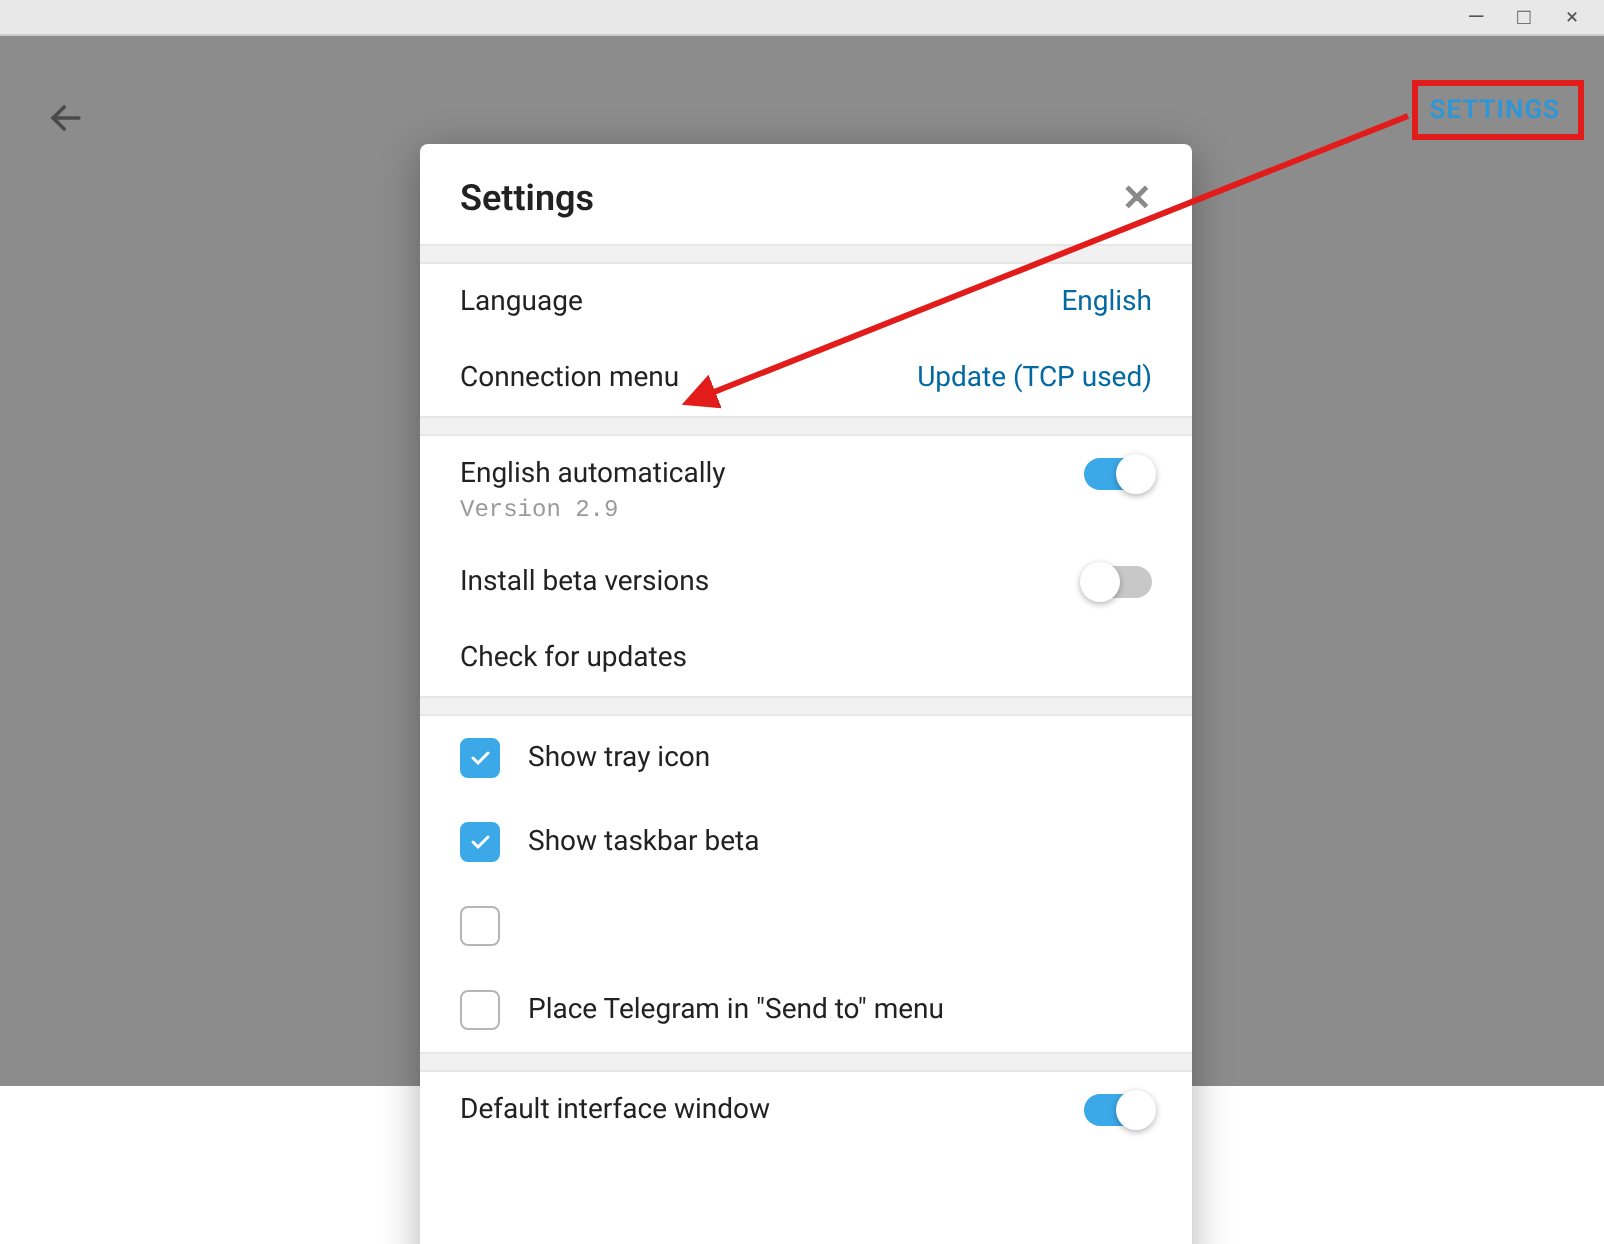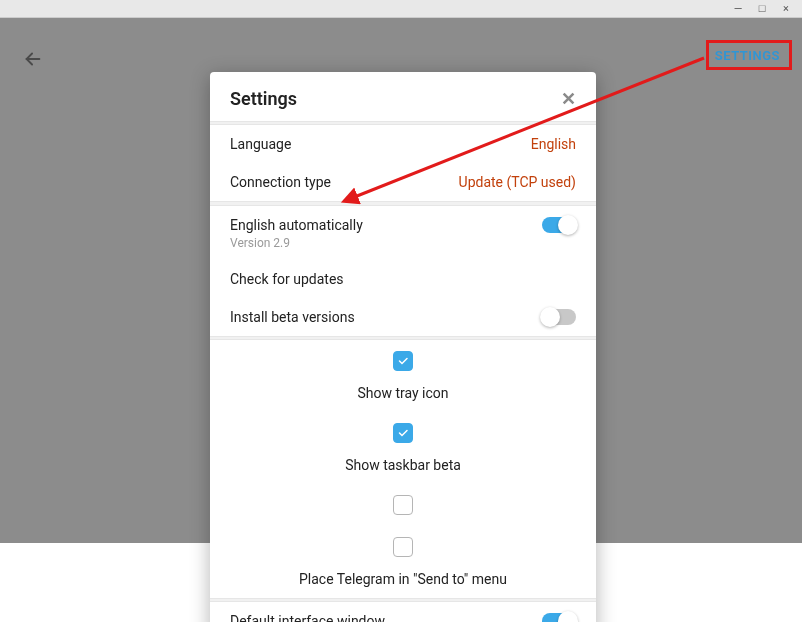--- a/index.html
+++ b/index.html
@@ -88,33 +88,33 @@
   .row {
     display:flex;
     justify-content:space-between;
     align-items:center;
     padding: 11px 20px;
     font-size:14px;
     color:#222;
     cursor:pointer;
     gap:16px;
   }
-  .row .value { color:#c2410c; font-size:14px; }
-  .sub { font-size:12px; color:#9a9a9a; padding:0 20px 10px 20px; margin-top:-8px; }
+  .row .value { color:#0369a1; font-size:14px; }
+  .sub { font-size:12px; color:#9a9a9a; padding:0 20px 10px 20px; margin-top:-8px;font-family:Liberation Mono, monospace; }
   .toggle {
     width:34px; height:16px; border-radius:10px; position:relative; background:#c8c8c8;
   }
   .toggle.on { background:#3ba9e8; }
   .toggle .knob {
     position:absolute; top:-2px; width:20px; height:20px; border-radius:50%;
     background:#fff; box-shadow:0 1px 3px rgba(0,0,0,0.3);
   }
   .toggle.on .knob { right:-2px; }
   .toggle.off .knob { left:-2px; }
-  .row.chk { justify-content:flex-start; gap:14px;flex-direction:column; }
+  .row.chk { justify-content:flex-start; gap:14px; }
   .checkbox {
     width:20px;height:20px;border:1.5px solid #b5b5b5;border-radius:4px;
     display:flex;align-items:center;justify-content:center;
     flex-shrink:0;
   }
   .checkbox.on { background:#3ba9e8; border-color:#3ba9e8; }
   .checkbox svg { width:12px;height:12px; }
   .arrow-svg { position:absolute; z-index:6; pointer-events:none; }
 </style>
 </head>
@@ -155,43 +155,43 @@
     </div>
 
     <div class="sep"></div>
 
     <div class="section">
       <div class="row">
         <span>Language</span>
         <span class="value">English</span>
       </div>
       <div class="row">
-        <span>Connection type</span>
+        <span>Connection menu</span>
         <span class="value">Update (TCP used)</span>
       </div>
     </div>
 
     <div class="sep"></div>
 
     <div class="section">
       <div class="row">
         <span>English automatically</span>
         <span class="toggle on">
             <span class="knob"></span>
           </span>
       </div>
       <div class="sub">Version 2.9</div>
       <div class="row">
-        <span>Check for updates</span>
-      </div>
-      <div class="row">
         <span>Install beta versions</span>
         <span class="toggle off">
             <span class="knob"></span>
           </span>
+      </div>
+      <div class="row">
+        <span>Check for updates</span>
       </div>
     </div>
 
     <div class="sep"></div>
 
     <div class="section">
       <div class="row chk">
         <span class="checkbox on">
           <svg viewBox="0 0 24 24" fill="none" stroke="#fff" stroke-width="3" stroke-linecap="round">
               <path d="M5 12l5 5L20 7"></path>

